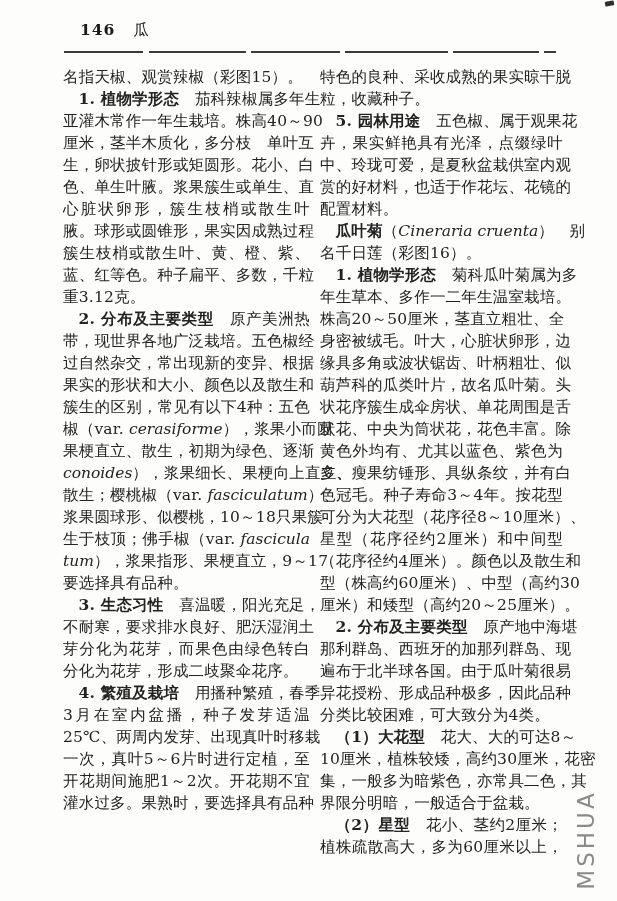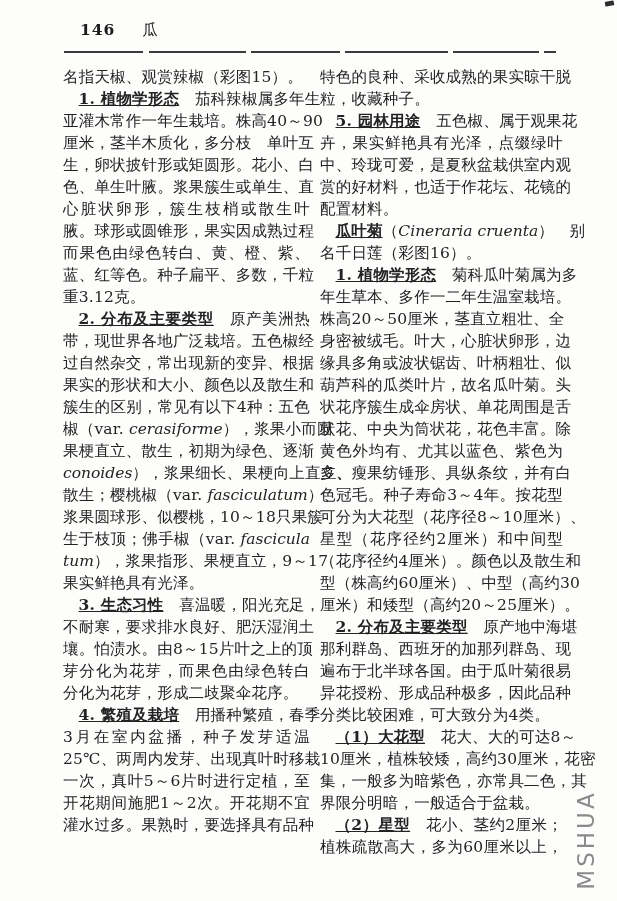--- a/index.html
+++ b/index.html
@@ -9,21 +9,21 @@
     background:#fdfdfc;
     font-family:"DejaVu Serif","Liberation Serif",serif;
     color:#232323;
     overflow:hidden;
   }
   .page { position:absolute; inset:0; }
 
   
   .running-head {
     position:absolute; top:20px; left:80px;
-    display:flex; align-items:baseline; gap:27px;
+    display:flex; align-items:baseline; gap:18px;
     font-size:15.5px; color:#1c1c1c; letter-spacing:1px;
   }
   .running-head .folio { font-weight:600; }
   .head-rule {
     position:absolute; top:51px; left:64px; width:492px; height:2px;
     background:linear-gradient(90deg,
       #3b3b3b 0 16%, transparent 16% 17.2%,
       #3b3b3b 17.2% 37%, transparent 37% 38%,
       #3b3b3b 38% 56%, transparent 56% 57.2%,
       #3b3b3b 57.2% 78%, transparent 78% 79%,
@@ -46,21 +46,21 @@
 
   .text-line {
     height:22px; line-height:22px;
     font-size:15.5px;
     letter-spacing:0.2px;
     text-align:justify; text-align-last:justify;
     text-justify:inter-character;
     white-space:nowrap;
   }
   .text-line.para-end { text-align-last:left; }
-  .text-line b { font-weight:700;text-decoration:underline; }
+  .text-line b { font-weight:700; }
   .text-line i { font-style:italic; letter-spacing:0; }
 
   
   .watermark {
     position:absolute; left:527px; top:827px;
     width:118px; height:26px;
     transform:rotate(-90deg); transform-origin:center;
     font-family:"DejaVu Sans","Liberation Sans",sans-serif;
     font-size:23px; letter-spacing:3px; color:#8a8a8a;
     text-align:center; line-height:26px;
@@ -82,39 +82,38 @@
   <div class="columns">
     <div class="column left">
         <div class="text-line para-end">名指天椒、观赏辣椒（彩图15）。</div>
         <div class="text-line" style="padding-left: 1em;"><b>1. 植物学形态</b>　茄科辣椒属多年生</div>
         <div class="text-line">亚灌木常作一年生栽培。株高40～90</div>
         <div class="text-line">厘米，茎半木质化，多分枝　单叶互</div>
         <div class="text-line">生，卵状披针形或矩圆形。花小、白</div>
         <div class="text-line">色、单生叶腋。浆果簇生或单生、直</div>
         <div class="text-line">心脏状卵形，簇生枝梢或散生叶</div>
         <div class="text-line">腋。球形或圆锥形，果实因成熟过程</div>
-        <div class="text-line">而果色由绿色转白、黄、橙、紫、</div>
+        <div class="text-line">簇生枝梢或散生叶、黄、橙、紫、</div>
         <div class="text-line">蓝、红等色。种子扁平、多数，千粒</div>
         <div class="text-line para-end">重3.12克。</div>
         <div class="text-line" style="padding-left: 1em;"><b>2. 分布及主要类型</b>　原产美洲热</div>
         <div class="text-line">带，现世界各地广泛栽培。五色椒经</div>
         <div class="text-line">过自然杂交，常出现新的变异、根据</div>
         <div class="text-line">果实的形状和大小、颜色以及散生和</div>
         <div class="text-line">簇生的区别，常见有以下4种：五色</div>
         <div class="text-line">椒（var. <i>cerasiforme</i>），浆果小而圆，</div>
         <div class="text-line">果梗直立、散生，初期为绿色、逐渐</div>
         <div class="text-line"><i>conoides</i>），浆果细长、果梗向上直立、</div>
         <div class="text-line">散生；樱桃椒（var. <i>fasciculatum</i>）、</div>
         <div class="text-line">浆果圆球形、似樱桃，10～18只果簇</div>
         <div class="text-line">生于枝顶；佛手椒（var. <i>fascicula</i></div>
         <div class="text-line"><i>tum</i>），浆果指形、果梗直立，9～17</div>
-        <div class="text-line para-end">果实鲜艳具有光泽。</div>
+        <div class="text-line para-end">要选择具有品种。</div>
         <div class="text-line" style="padding-left: 1em;"><b>3. 生态习性</b>　喜温暖，阳光充足，</div>
         <div class="text-line">不耐寒，要求排水良好、肥沃湿润土</div>
-        <div class="text-line">壤。怕渍水。由8～15片叶之上的顶</div>
         <div class="text-line">芽分化为花芽，而果色由绿色转白</div>
         <div class="text-line para-end">分化为花芽，形成二歧聚伞花序。</div>
         <div class="text-line" style="padding-left: 1em;"><b>4. 繁殖及栽培</b>　用播种繁殖，春季</div>
         <div class="text-line">3月在室内盆播，种子发芽适温</div>
         <div class="text-line">25℃、两周内发芽、出现真叶时移栽</div>
         <div class="text-line">一次，真叶5～6片时进行定植，至</div>
         <div class="text-line">开花期间施肥1～2次。开花期不宜</div>
         <div class="text-line">灌水过多。果熟时，要选择具有品种</div>
       </div>
     <div class="column right">

